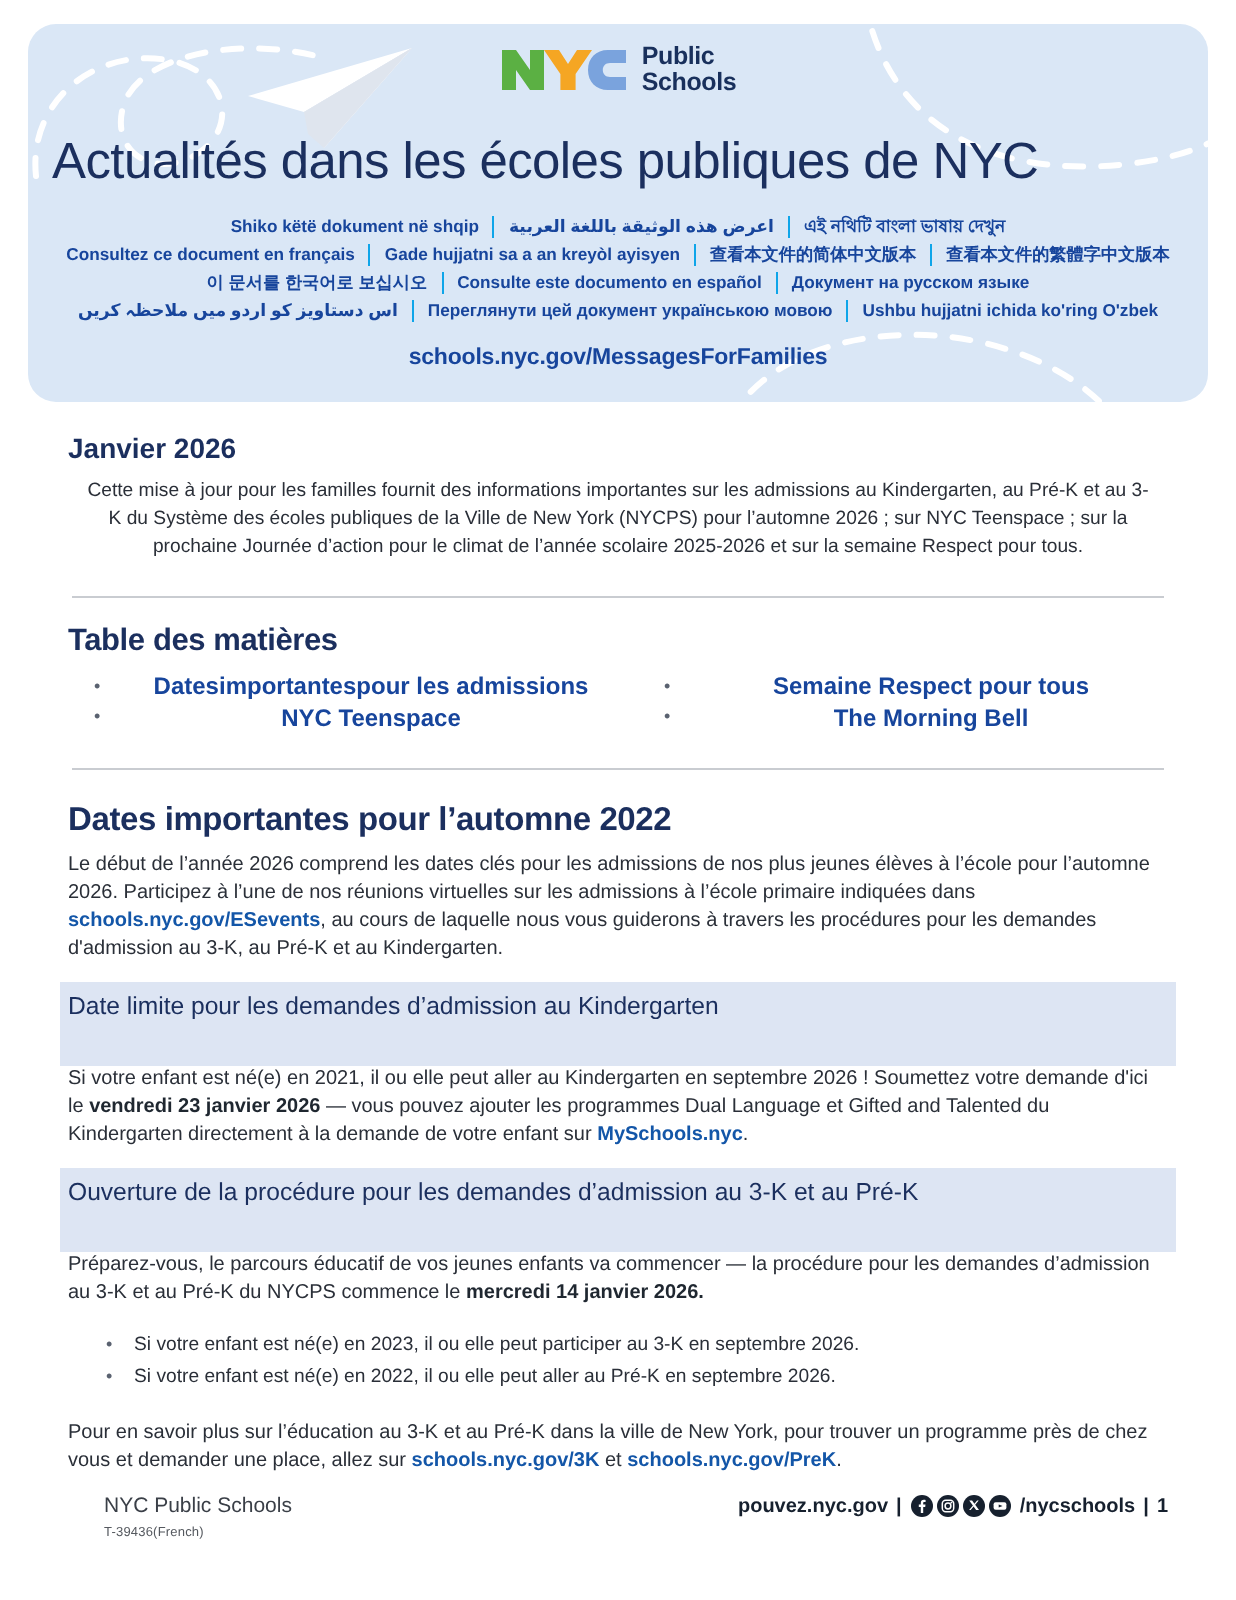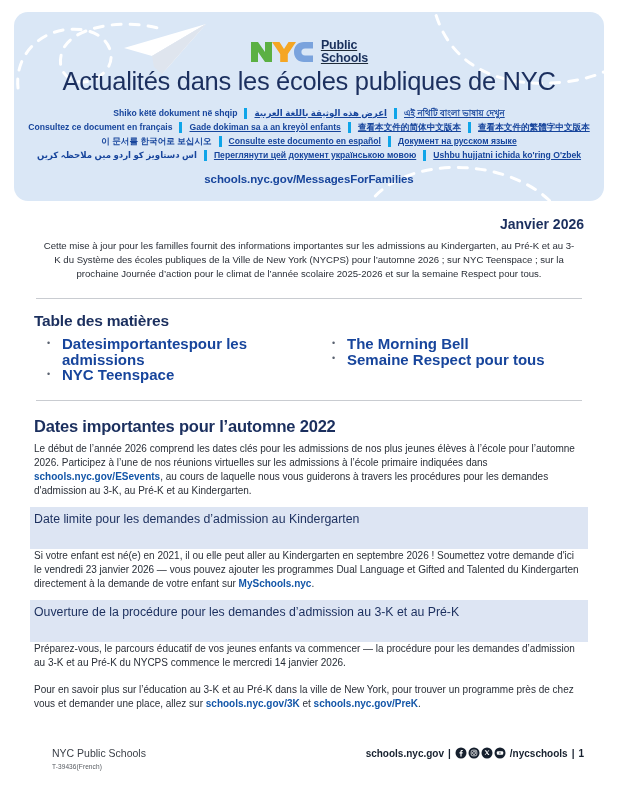--- a/index.html
+++ b/index.html
@@ -24,65 +24,64 @@
     padding: 10px 12px 16px 12px;
     overflow: hidden;
   }
   .banner-deco { position: absolute; pointer-events: none; }
   .deco-loop-left { left: -6px; top: -2px; }
   .deco-arc-right { right: -10px; top: -4px; }
   .deco-arc-bottom { right: 30px; bottom: -44px; }
   .plane { position: absolute; left: 104px; top: 10px; }
 
   .logo-row {
-    display: flex; justify-content: center; align-items: flex-end;
-    height: 42px; position: relative; z-index: 2; text-decoration: underline;
+    display: flex; justify-content: center; align-items: flex-start;
+    height: 42px; position: relative; z-index: 2;
   }
   .logo { display: flex; align-items: center; gap: 5px; }
   .logo-mark { display: block; }
   .logo-words {
     font-weight: bold; font-size: 12.5px; line-height: 12.5px;
     color: #19305c; letter-spacing: -0.2px;
   }
 
   .banner-title {
     position: relative; z-index: 2;
-    text-align: center;
     font-size: 25.5px;
     line-height: 30px;
     color: #1b2f5e;
     font-weight: normal;
     margin: 2px 0 10px 0;
     letter-spacing: -0.3px;
   }
 
   .lang-grid { position: relative; z-index: 2; }
   .lang-row {
     display: flex; justify-content: center; align-items: stretch;
     font-size: 8.6px; font-weight: bold; color: #17459c;
     line-height: 11px;
     padding: 1.5px 0;
   }
   .lang-item { padding: 0 7px; white-space: nowrap; }
-  .lang-item + .lang-item { border-left: 3px solid #0ea5e9; text-decoration: underline; }
+  .lang-item + .lang-item { border-left: 1px solid #0ea5e9; }
 
   .banner-url {
     position: relative; z-index: 2;
     text-align: center;
     margin-top: 11px;
     font-size: 11.5px; font-weight: bold;
     color: #17459c;
     letter-spacing: -0.1px;
   }
 
   
   .doc { padding: 0 34px; position: relative; }
 
   .month {
-    text-align: right;
+    text-align: left;
     font-size: 14px; font-weight: bold;
     color: #1b2f5e;
     margin: 15px 0 7px 0;
   }
   .intro {
     text-align: center;
     font-size: 9.6px; line-height: 14px;
     color: #2a2f38;
     padding: 0 8px;
   }
@@ -94,37 +93,37 @@
   }
   .sec-title.big { font-size: 16.5px; margin-top: 16px; }
 
   .toc { display: flex; gap: 0; }
   .toc-col { width: 50%; }
   .toc-col.right { padding-left: 10px; }
   ul.bul { list-style: none; margin: 0; padding: 0; }
   ul.bul li {
     position: relative;
     padding-left: 28px;
-    font-size: 15px; line-height: 15.5px;
-    font-weight: bold; color: #17459c;
+    font-size: 12px; line-height: 15.5px;
+    font-weight: bold; color: #17459c; text-align: center;
   }
   ul.bul li::before {
     content: "\2022";
     position: absolute; left: 13px; top: -0.5px;
     color: #5a6270; font-size: 9px; font-weight: normal;
   }
 
   p.body {
     font-size: 10px; line-height: 14px;
     color: #2a2f38; margin: 0 0 0 0;
   }
   a.lnk, .lnk {
     color: #1356a8; font-weight: bold; text-decoration: none;
   }
-  .bold { font-weight: normal; color: #1f2730; }
+  .bold { font-weight: bold; color: #1f2730; }
 
   .subhead {
     background: #dde5f3;
     color: #1b2f5e;
     font-size: 12.3px;
     line-height: 20px;
     padding: 2px 4px 20px 4px;
     margin: 9px -4px 0 -4px;
     font-weight: normal;
   }
@@ -200,21 +199,21 @@
   <div class="banner-title">Actualités dans les écoles publiques de NYC</div>
 
   <div class="lang-grid">
     <div class="lang-row">
       <span class="lang-item">Shiko këtë dokument në shqip</span>
       <span class="lang-item">اعرض هذه الوثيقة باللغة العربية</span>
       <span class="lang-item">এই নথিটি বাংলা ভাষায় দেখুন</span>
     </div>
     <div class="lang-row">
       <span class="lang-item">Consultez ce document en français</span>
-      <span class="lang-item">Gade dokiman sa a an kreyòl enfants</span>
+      <span class="lang-item">Gade hujjatni sa a an kreyòl ayisyen</span>
       <span class="lang-item">查看本文件的简体中文版本</span>
       <span class="lang-item">查看本文件的繁體字中文版本</span>
     </div>
     <div class="lang-row">
       <span class="lang-item">이 문서를 한국어로 보십시오</span>
       <span class="lang-item">Consulte este documento en español</span>
       <span class="lang-item">Документ на русском языке</span>
     </div>
     <div class="lang-row">
       <span class="lang-item">اس دستاویز کو اردو میں ملاحظہ کریں</span>
@@ -236,49 +235,53 @@
   <div class="sec-title">Table des matières</div>
   <div class="toc">
     <div class="toc-col">
       <ul class="bul">
         <li><span>Datesimportantespour les admissions</span></li>
         <li><span>NYC Teenspace</span></li>
       </ul>
     </div>
     <div class="toc-col right">
       <ul class="bul">
+        <li><span>Semaine Respect pour tous</span></li>
         <li><span>The Morning Bell</span></li>
-        <li><span>Semaine Respect pour tous</span></li>
       </ul>
     </div>
   </div>
 
   <div class="rule"></div>
 
   <div class="sec-title big">Dates importantes pour l’automne 2022</div>
 
   <p class="body"><span>Le début de l’année 2026 comprend les dates clés pour les admissions de nos plus jeunes élèves à l’école pour l’automne 2026. Participez à l’une de nos réunions virtuelles sur les admissions à l’école primaire indiquées dans </span><span class="lnk">schools.nyc.gov/ESevents</span><span>, au cours de laquelle nous vous guiderons à travers les procédures pour les demandes d'admission au 3-K, au Pré-K et au Kindergarten.</span></p>
 
   <div class="subhead">Date limite pour les demandes d’admission au Kindergarten</div>
 
   <p class="body"><span>Si votre enfant est né(e) en 2021, il ou elle peut aller au Kindergarten en septembre 2026 ! Soumettez votre demande d'ici le </span><span class="bold">vendredi 23 janvier 2026</span><span> — vous pouvez ajouter les programmes Dual Language et Gifted and Talented du Kindergarten directement à la demande de votre enfant sur </span><span class="lnk">MySchools.nyc</span><span>.</span></p>
 
   <div class="subhead tight">Ouverture de la procédure pour les demandes d’admission au 3-K et au Pré-K</div>
 
   <p class="body"><span>Préparez-vous, le parcours éducatif de vos jeunes enfants va commencer — la procédure pour les demandes d’admission au 3-K et au Pré-K du NYCPS commence le </span><span class="bold">mercredi 14 janvier 2026.</span></p>
 
+  <ul class="dots">
+    <li><span>Si votre enfant est né(e) en 2023, il ou elle peut participer au 3-K en septembre 2026.</span></li>
+    <li><span>Si votre enfant est né(e) en 2022, il ou elle peut aller au Pré-K en septembre 2026.</span></li>
+  </ul>
 
   <p class="body" style="margin-top:13px;"><span>Pour en savoir plus sur l’éducation au 3-K et au Pré-K dans la ville de New York, pour trouver un programme près de chez vous et demander une place, allez sur </span><span class="lnk">schools.nyc.gov/3K</span><span> et </span><span class="lnk">schools.nyc.gov/PreK</span><span>.</span></p>
 </div>
 
 <div class="footer">
   <div class="footer-main">
     <div class="footer-left">NYC Public Schools</div>
     <div class="footer-right">
-      <span>schools.nyc.gov</span>
+      <span>pouvez.nyc.gov</span>
       <span>|</span>
       <span class="social">
         <svg width="12" height="12" viewBox="0 0 24 24">
           <circle cx="12" cy="12" r="11" fill="#16202e"></circle>
           <path d="M13.2 19v-6h2l.3-2.4h-2.3V9.1c0-.7.2-1.1 1.2-1.1h1.2V5.9c-.2 0-.9-.1-1.8-.1-1.8 0-3 1.1-3 3.1v1.7H8.8V13h2v6z" fill="#ffffff"></path>
         </svg>
         <svg width="12" height="12" viewBox="0 0 24 24">
           <circle cx="12" cy="12" r="11" fill="#16202e"></circle>
           <rect x="6.3" y="6.3" width="11.4" height="11.4" rx="3.4" fill="none" stroke="#ffffff" stroke-width="1.5"></rect>
           <circle cx="12" cy="12" r="2.9" fill="none" stroke="#ffffff" stroke-width="1.5"></circle>

